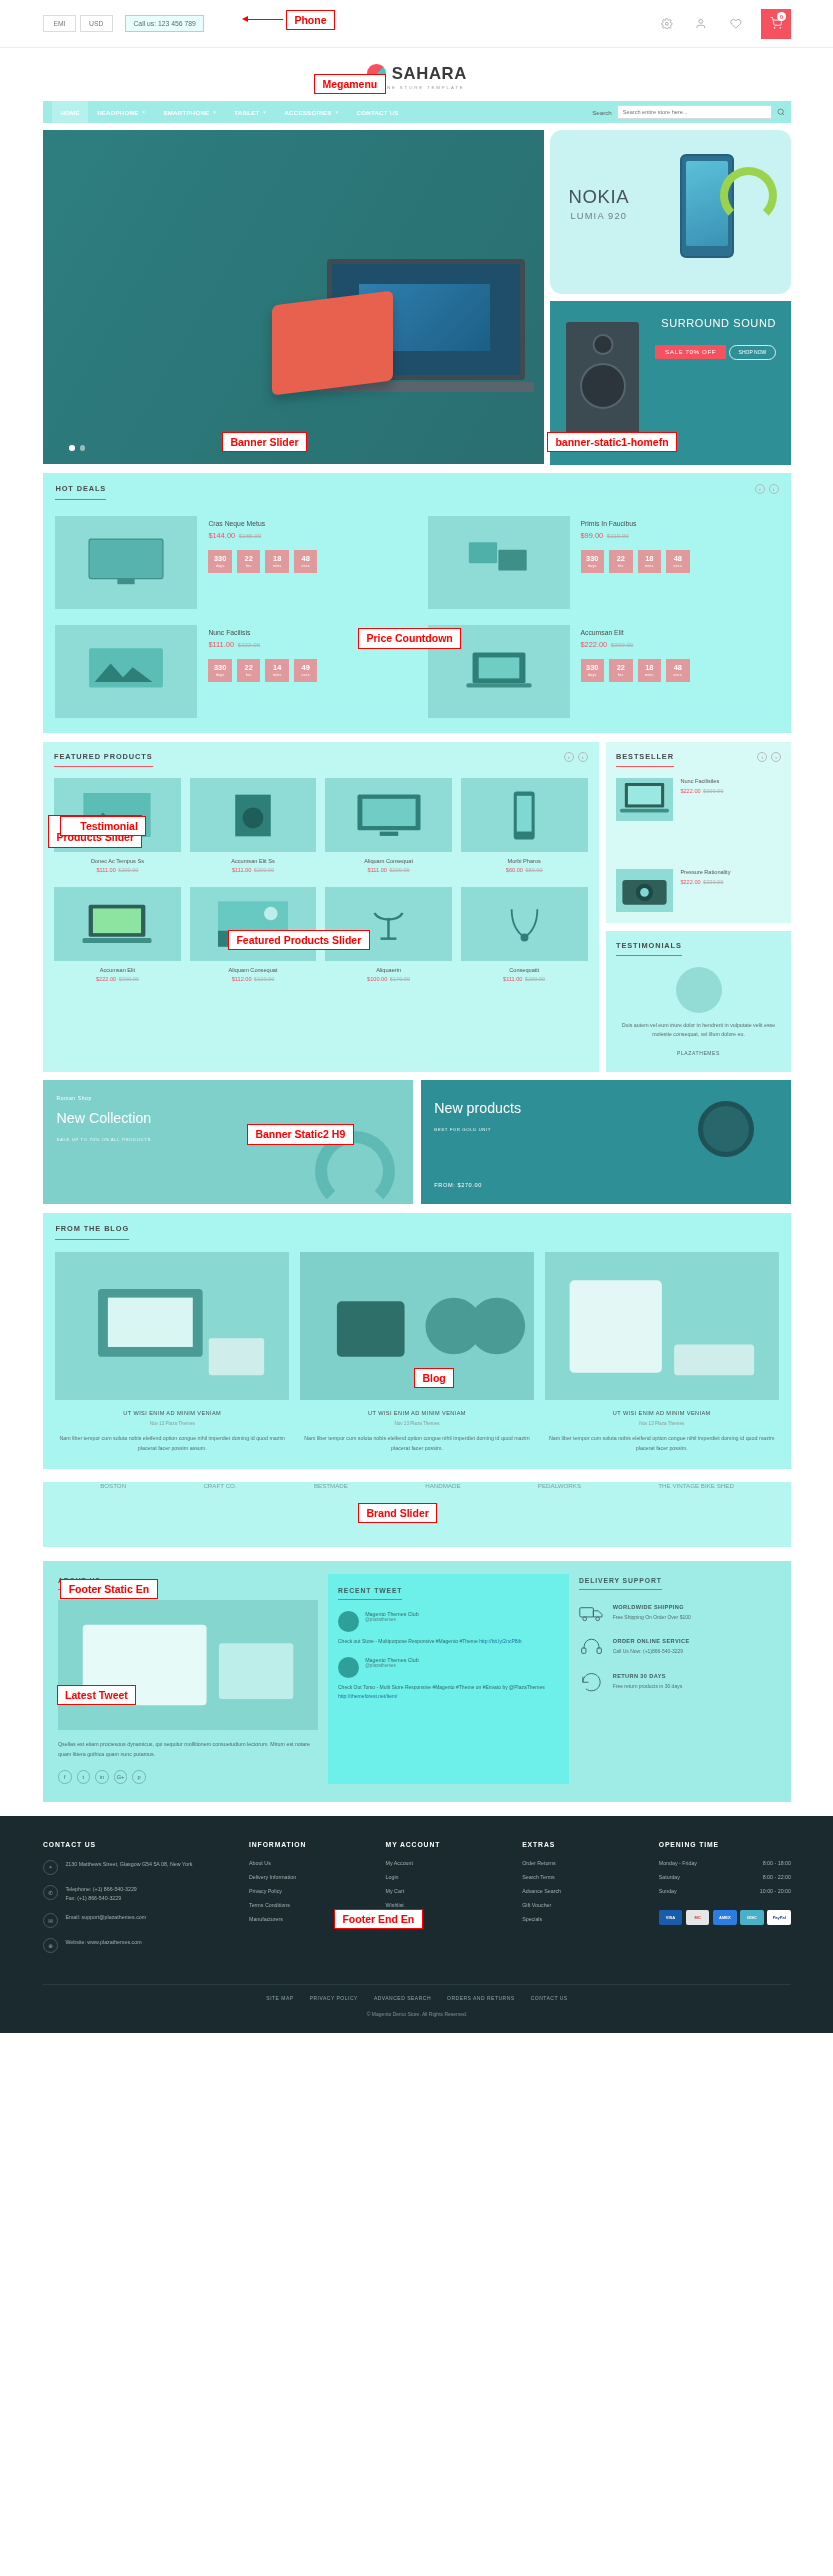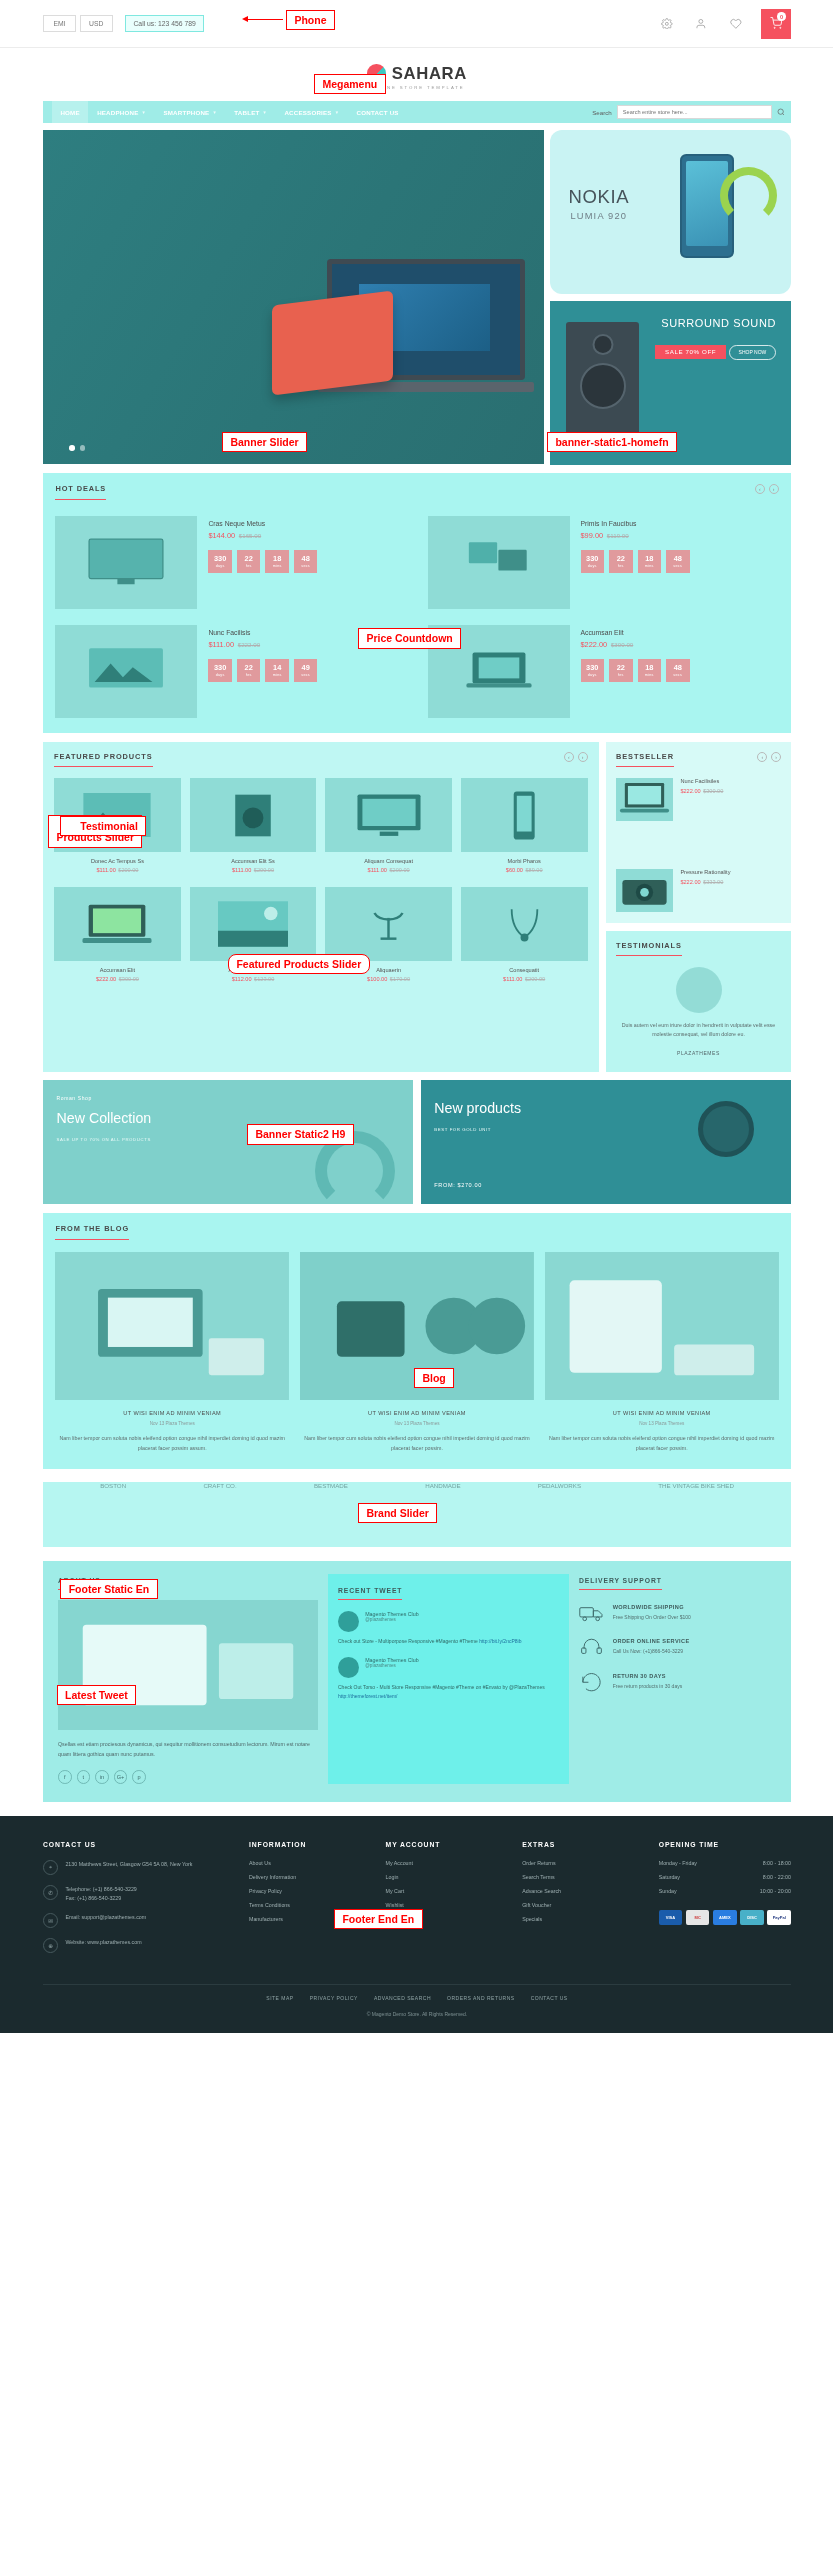--- a/index.html
+++ b/index.html
@@ -867,21 +867,21 @@
           <div class="prod-img">
             <svg width="43" height="44" viewBox="0 0 70 72" fill="none" stroke="#2f7f79" stroke-width="3">
                 <path d="M14 12c0 26 12 40 21 46 9-6 21-20 21-46"></path>
                 <circle cx="35" cy="58" r="5" fill="#2f7f79"></circle>
               </svg>
           </div>
           <div class="prod-name">Consequatit</div>
           <div class="prod-price"><span>$111.00</span><s>$200.00</s></div>
         </div>
       </div>
-      <div class="callout" style="left:185px; top:212px;border-radius:8px;">Featured Products Slider</div>
+      <div class="callout" style="left:185px; top:188px;">Featured Products Slider</div>
     </div>
 
     <div class="bestcol">
       <div class="best">
         <div class="sec-head">
           <span class="sec-title">BESTSELLER</span>
           <span class="arrows">
             <i>‹</i>
             <i>›</i>
           </span>

